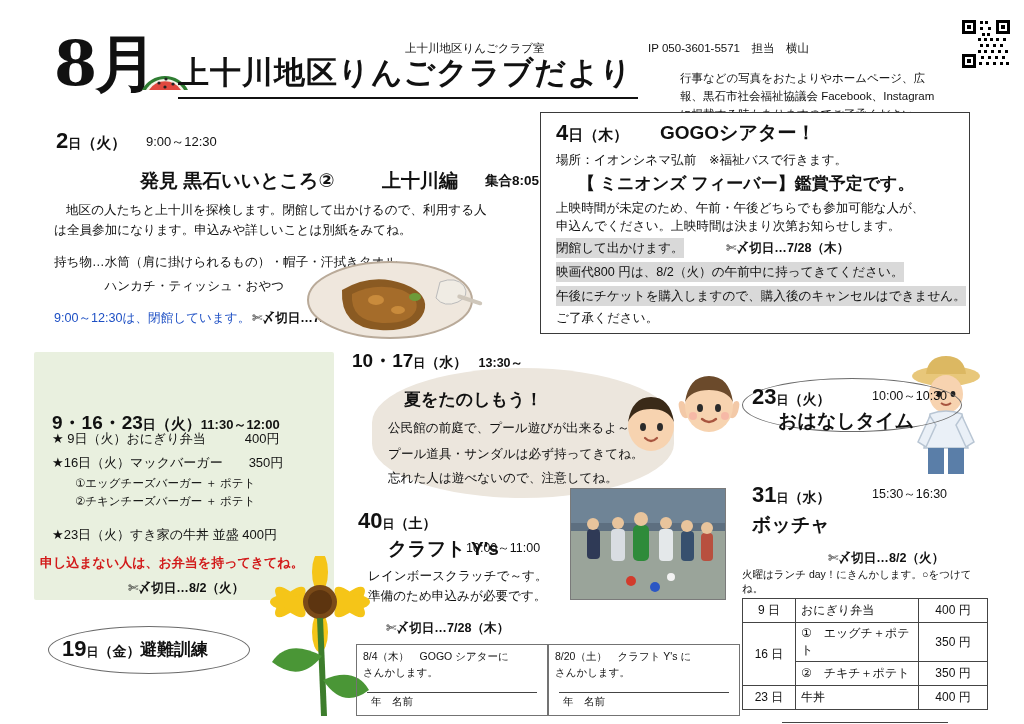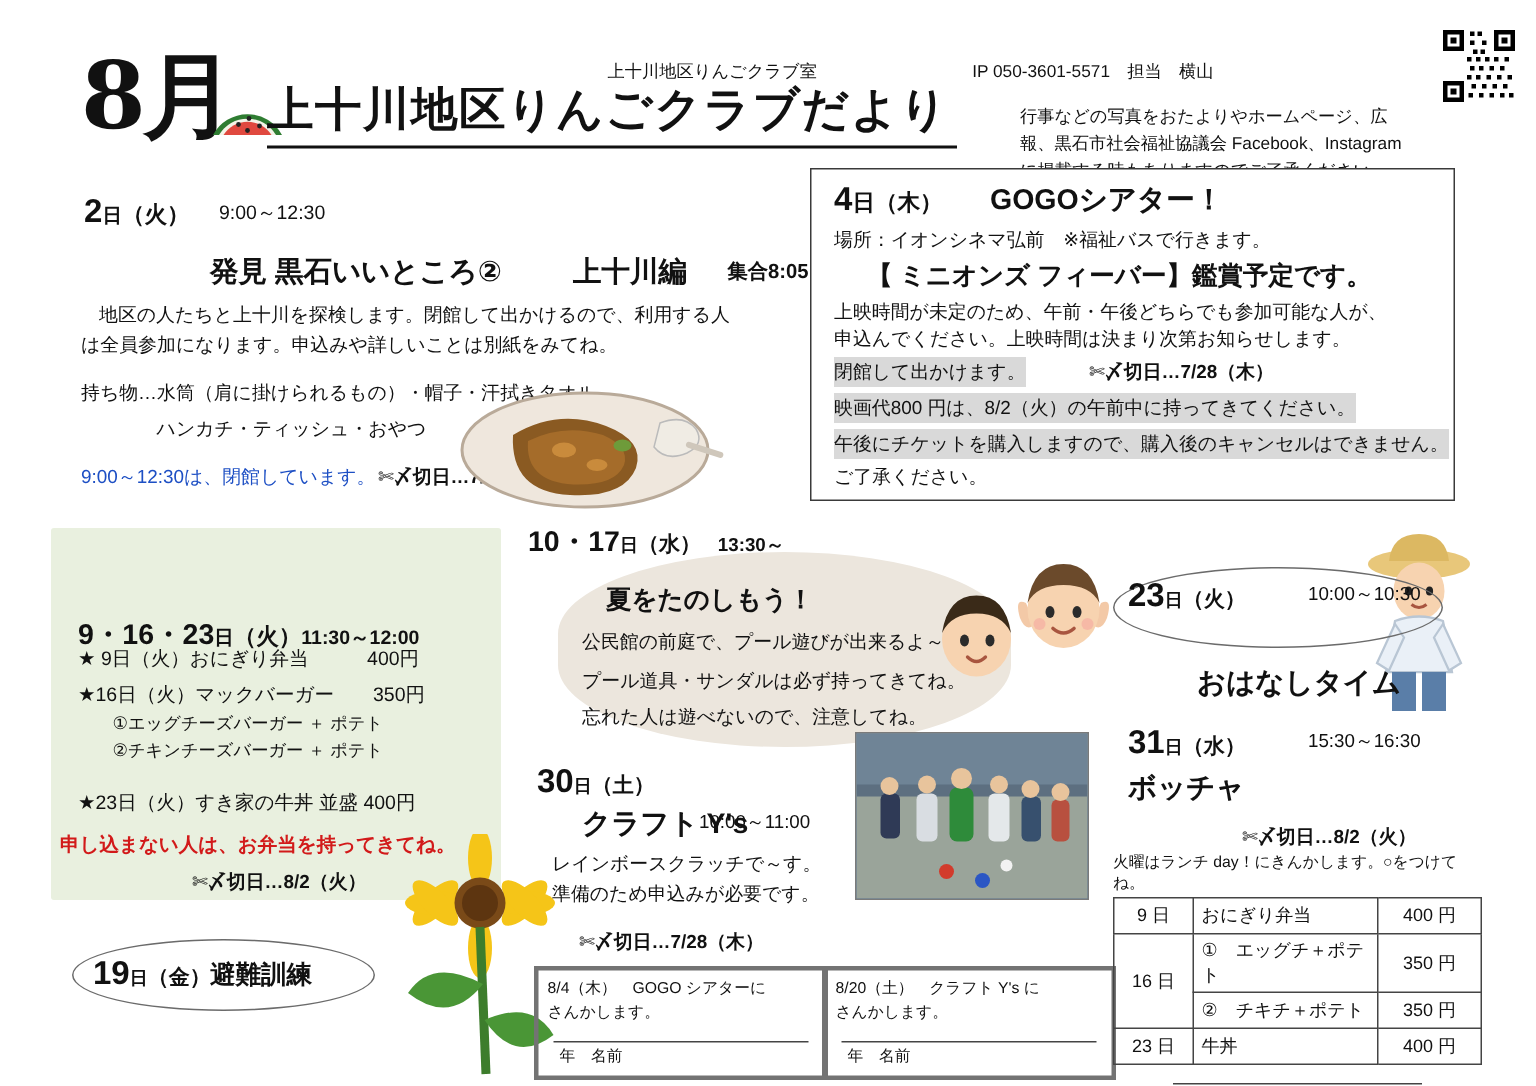--- a/index.html
+++ b/index.html
@@ -37,21 +37,21 @@
   .box-theatre{
     border:1px solid #3a3a3a;background:#ffffff;
   }
   .ellipse{
     border:1.5px solid #6b6b6b;border-radius:50%;
     background:transparent;
   }
   .bubble{
     background:#ece6dd;border-radius:50%/42%;
   }
-  .small-form{border:3px solid #737373;font-size:10.5px;}
+  .small-form{border:1px solid #737373;font-size:10.5px;}
   table.lunch{border-collapse:collapse;font-size:12px;}
   table.lunch td{border:1px solid #444;padding:2px 5px;height:19px;}
   .red{color:#d21a1a;}
   .blue{color:#1d4fc4;}
   .photo{
     background:#6e8aa0;border:1px solid #7a7a7a;overflow:hidden;position:relative;
   }
   .melon{position:absolute;}
   svg{display:block;}
 </style>
@@ -259,21 +259,21 @@
       <rect x="28" y="100" width="16" height="26" fill="#5a7ea8"></rect>
       <rect x="48" y="100" width="16" height="26" fill="#5a7ea8"></rect>
     </svg>
   </div>
 
   <div class="abs ellipse" style="left:742px;top:378px;width:218px;height:52px;"></div>
   <div class="abs sec-date" style="left:752px;top:384px;">
     <span class="d">23</span><span style="font-size:12px;">日</span><span style="font-size:14px;">（火）</span>
   </div>
   <div class="abs" style="left:872px;top:388px;font-size:12.5px;">10:00～10:30</div>
-  <div class="abs ttl-em" style="left:798px;top:408px;margin-top:34px;">おはなしタイム</div>
+  <div class="abs ttl-em" style="left:778px;top:408px;">おはなしタイム</div>
 
   <div class="abs sec-date" style="left:752px;top:482px;">
     <span class="d">31</span><span style="font-size:12px;">日</span><span style="font-size:14px;">（水）</span>
   </div>
   <div class="abs" style="left:872px;top:486px;font-size:12.5px;">15:30～16:30</div>
   <div class="abs ttl-em" style="left:752px;top:512px;">ボッチャ</div>
   <div class="abs body-txt" style="left:828px;top:548px;font-weight:bold;">✄<span>〆切日…8/2（火）</span></div>
 
   <div class="abs photo" style="left:570px;top:488px;width:154px;height:110px;">
     <svg width="154" height="110" viewBox="0 0 154 110">
@@ -295,21 +295,21 @@
         <rect x="130" y="44" width="12" height="28" rx="4" fill="#b8503f"></rect>
         <circle cx="136" cy="39" r="6" fill="#e8c49c"></circle>
       </g>
       <circle cx="60" cy="92" r="5" fill="#d23b2c"></circle>
       <circle cx="84" cy="98" r="5" fill="#2b56c4"></circle>
       <circle cx="100" cy="88" r="4" fill="#f2f2f2"></circle>
     </svg>
   </div>
 
   <div class="abs sec-date" style="left:358px;top:508px;">
-    <span class="d">30</span><span style="font-size:12px;">日</span><span style="font-size:14px;">（土）</span>
+    <span class="d">40</span><span style="font-size:12px;">日</span><span style="font-size:14px;">（土）</span>
   </div>
   <div class="abs" style="left:466px;top:540px;font-size:12.5px;">10:00～11:00</div>
   <div class="abs ttl-em" style="left:388px;top:536px;">クラフト Y's</div>
   <div class="abs body-txt" style="left:368px;top:566px;">レインボースクラッチで～す。</div>
   <div class="abs body-txt" style="left:368px;top:586px;">準備のため申込みが必要です。</div>
   <div class="abs body-txt" style="left:386px;top:618px;font-weight:bold;">✄<span>〆切日…7/28（木）</span></div>
 
   <div class="abs small-form" style="left:356px;top:644px;width:190px;height:70px;">
     <div style="padding:5px 6px 0 6px;">8/4（木）　GOGO シアターに</div>
     <div style="padding:2px 6px;">さんかします。</div>

